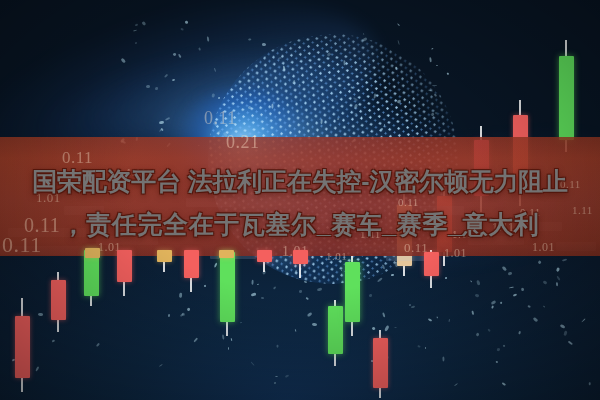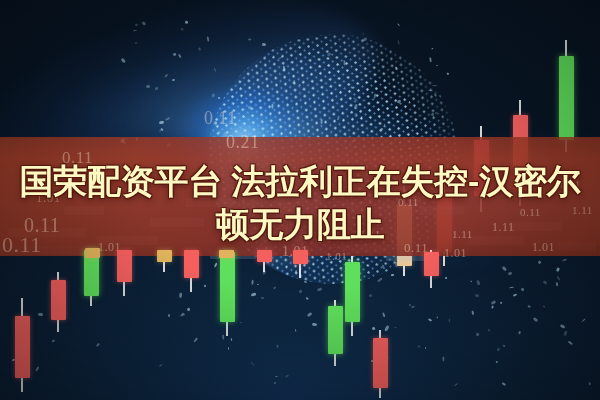--- a/index.html
+++ b/index.html
@@ -198,23 +198,23 @@
   
   .title-wrap {
     position: absolute;
     left: 0; right: 0;
     top: 160px;
     text-align: center;
     padding: 0 6px;
   }
   .title-line {
     display: block;
-    color: #fef9c3;
+    color: #737373;
     font-weight: bold;
-    font-size: 34px;
+    font-size: 25px;
     line-height: 43px;
     letter-spacing: .2px;
     text-shadow:
       0 0 2px rgba(90,25,15,.95),
       1px 1px 0 rgba(80,22,12,.9),
       -1px 1px 0 rgba(80,22,12,.9),
       1px -1px 0 rgba(80,22,12,.9),
       -1px -1px 0 rgba(80,22,12,.9),
       0 2px 6px rgba(60,15,8,.75);
   }
@@ -541,15 +541,16 @@
       <div class="candle c-red" style="left: 423.5px; top: 250px; width: 15px; height: 38px;">
         <div class="wick"></div>
         <div class="body" style="top: 2px; height: 24px;"></div>
       </div>
     </div>
 
   <div class="bg-vignette"></div>
 
   <div class="title-wrap">
     <span class="title-line l1">国荣配资平台 法拉利正在失控-汉密尔顿无力阻止</span>
+    <span class="title-line l2">，责任完全在于瓦塞尔_赛车_赛季_意大利</span>
   </div>
 
 </div>
 
 </body></html>

